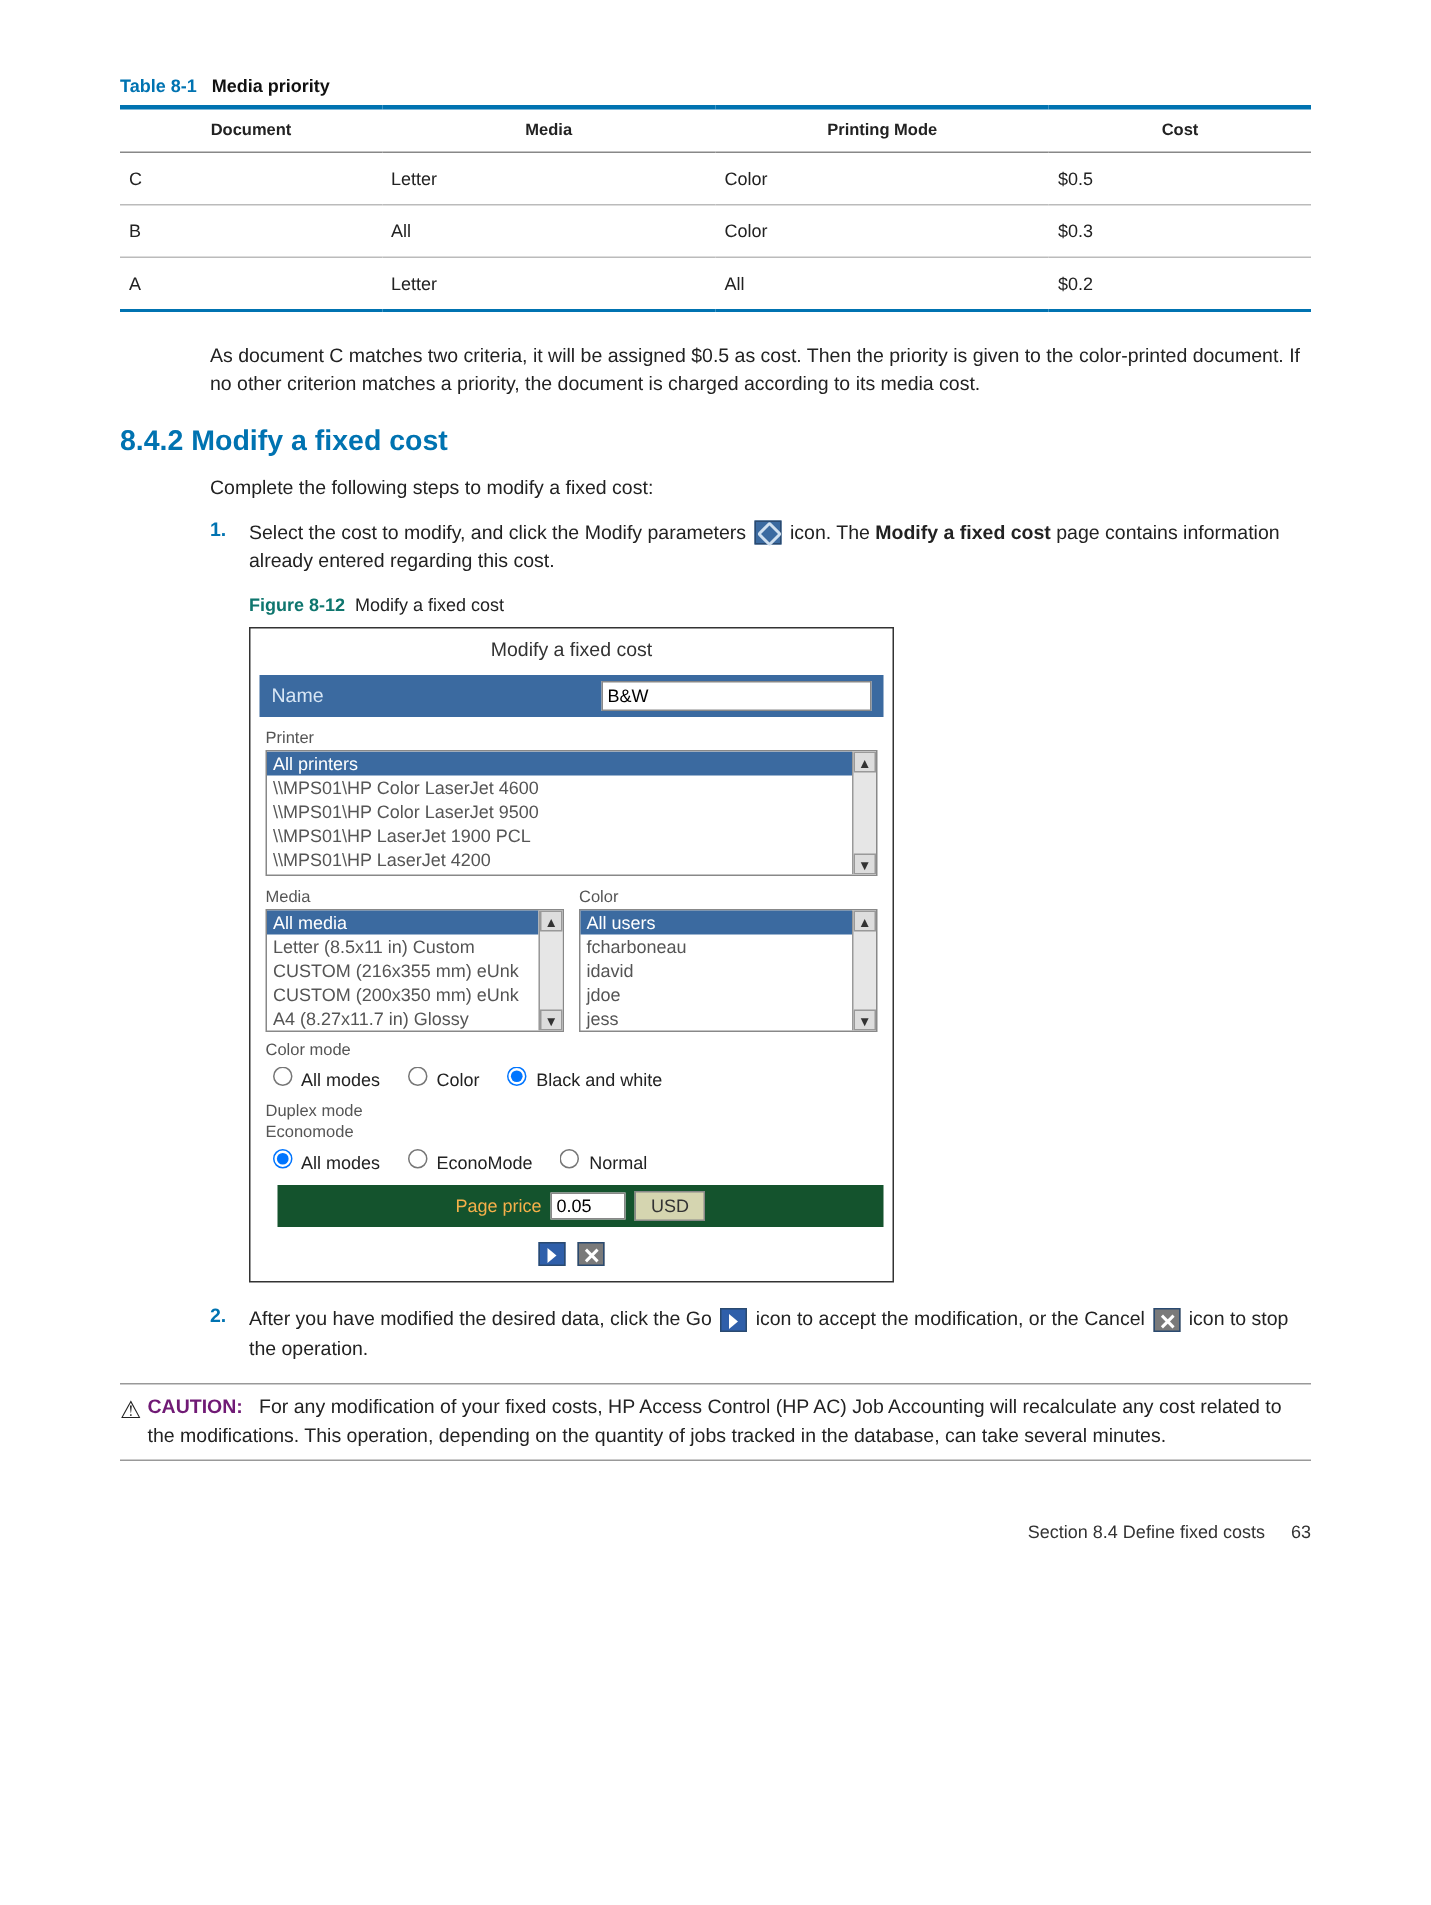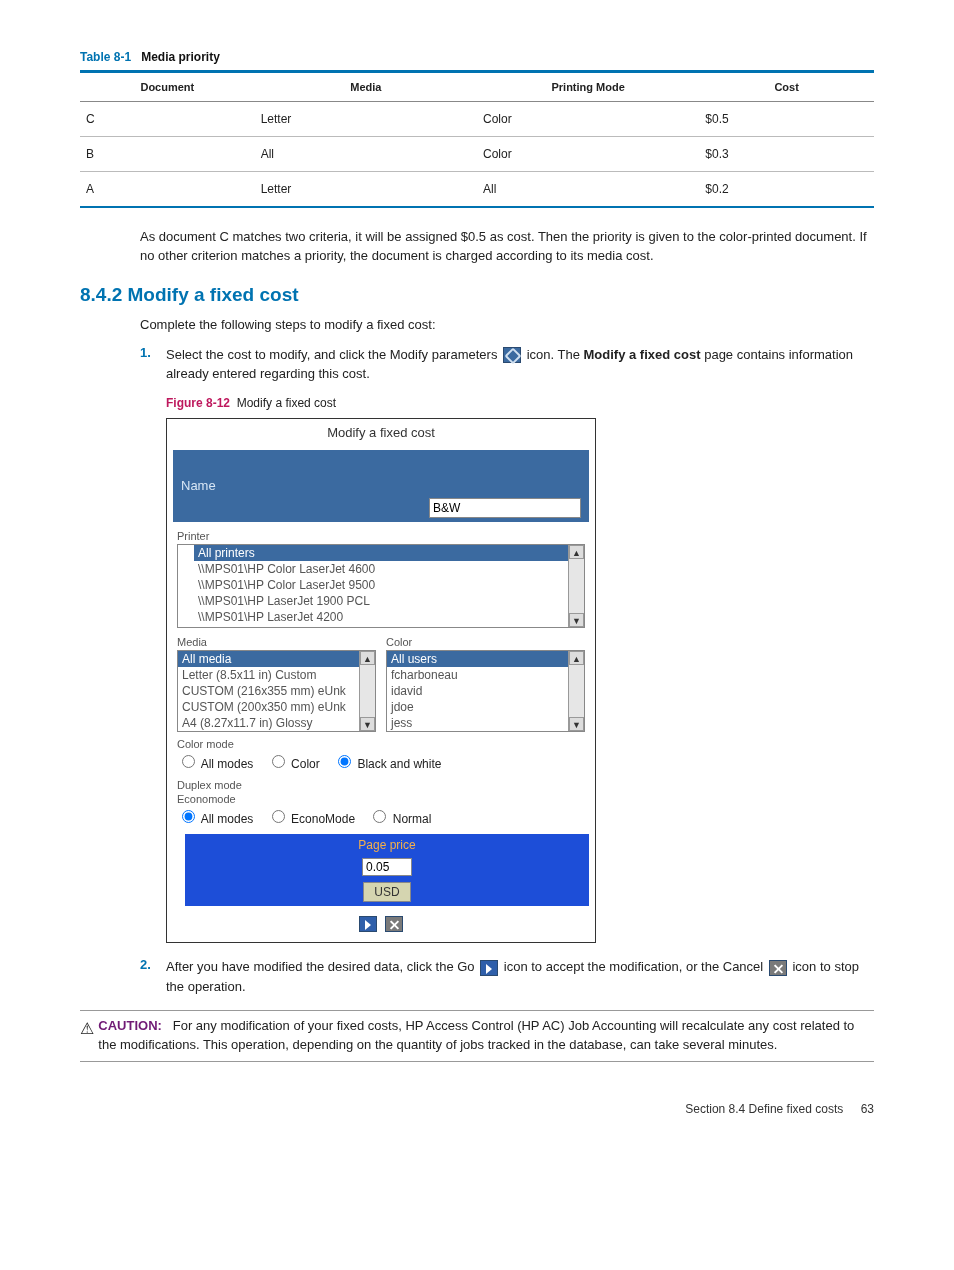--- a/index.html
+++ b/index.html
@@ -99,21 +99,21 @@
     width: 11px; height: 2px;
     background: #fff;
   }
   .inline-icon.cancel::before { transform: rotate(45deg); }
   .inline-icon.cancel::after  { transform: rotate(-45deg); }
 
   .fig-caption {
     margin: 10px 0 8px 86px;
     font-size: 12px;
   }
-  .fig-caption .blue { color: #be185d; font-weight: bold; }
+  .fig-caption .blue { color: #0f766e; font-weight: bold; }
 
   
   .dialog {
     width: 430px;
     border: 1px solid #333;
     margin-left: 86px;
     background: #fff;
     padding-bottom: 10px;
     font-family: Tahoma, Arial, sans-serif;
   }
@@ -125,42 +125,40 @@
   .namebar {
     background: #3b6aa0;
     color: #d7e6f5;
     padding: 4px 8px;
     margin: 0 6px 8px 6px;
     display: flex;
     align-items: center;
     justify-content: space-between;
   }
   .namebar input {
-    width: 152px;
+    width: 180px;
     height: 20px;
     font-size: 12px;
     padding: 1px 3px;
     border: 1px solid #888;
     background: #fff;
-    margin-top: 44px;
   }
   .seclabel {
     font-size: 11px;
     color: #555;
     margin: 0 10px 2px 10px;
   }
   .listbox {
     border: 1px solid #888;
     margin: 0 10px 8px 10px;
     height: 84px;
     overflow: hidden;
     display: flex;
     background: #fff;
     font-size: 12px;
-    padding-left: 16px;
   }
   .listbox .items {
     flex: 1;
     padding: 0;
   }
   .listbox .items div { padding: 1px 4px; color: #555; }
   .listbox .items div.sel { background: #3b6aa0; color: #fff; }
   .scrollbar {
     width: 16px;
     background: #e6e6e6;
@@ -193,28 +191,27 @@
   }
   .half-listbox .items { flex: 1; }
   .half-listbox .items div { padding: 1px 4px; color: #555; }
   .half-listbox .items div.sel { background: #3b6aa0; color: #fff; }
 
   .radio-group { margin: 0 10px 8px 10px; font-size: 12px; color: #222; }
   .radio-sub { margin: 2px 0 8px 0; }
   .radio-sub label { margin-right: 10px; white-space: nowrap; }
 
   .pricebar {
-    background: #1d4ed8;
+    background: #14532d;
     padding: 4px 8px;
     margin: 6px 6px 10px 18px;
     display: flex;
     align-items: center;
     justify-content: center;
     gap: 6px;
-    flex-direction: column;
   }
   .pricebar .lbl { color: #f5b04a; font-size: 12px; }
   .pricebar input { width: 50px; height: 18px; padding: 1px 3px; font-size: 12px; border: 1px solid #888; }
   .pricebar .usd {
     background: #d5d5b0;
     border: 1px solid #888;
     padding: 2px 10px;
     font-size: 12px;
     color: #333;
   }

